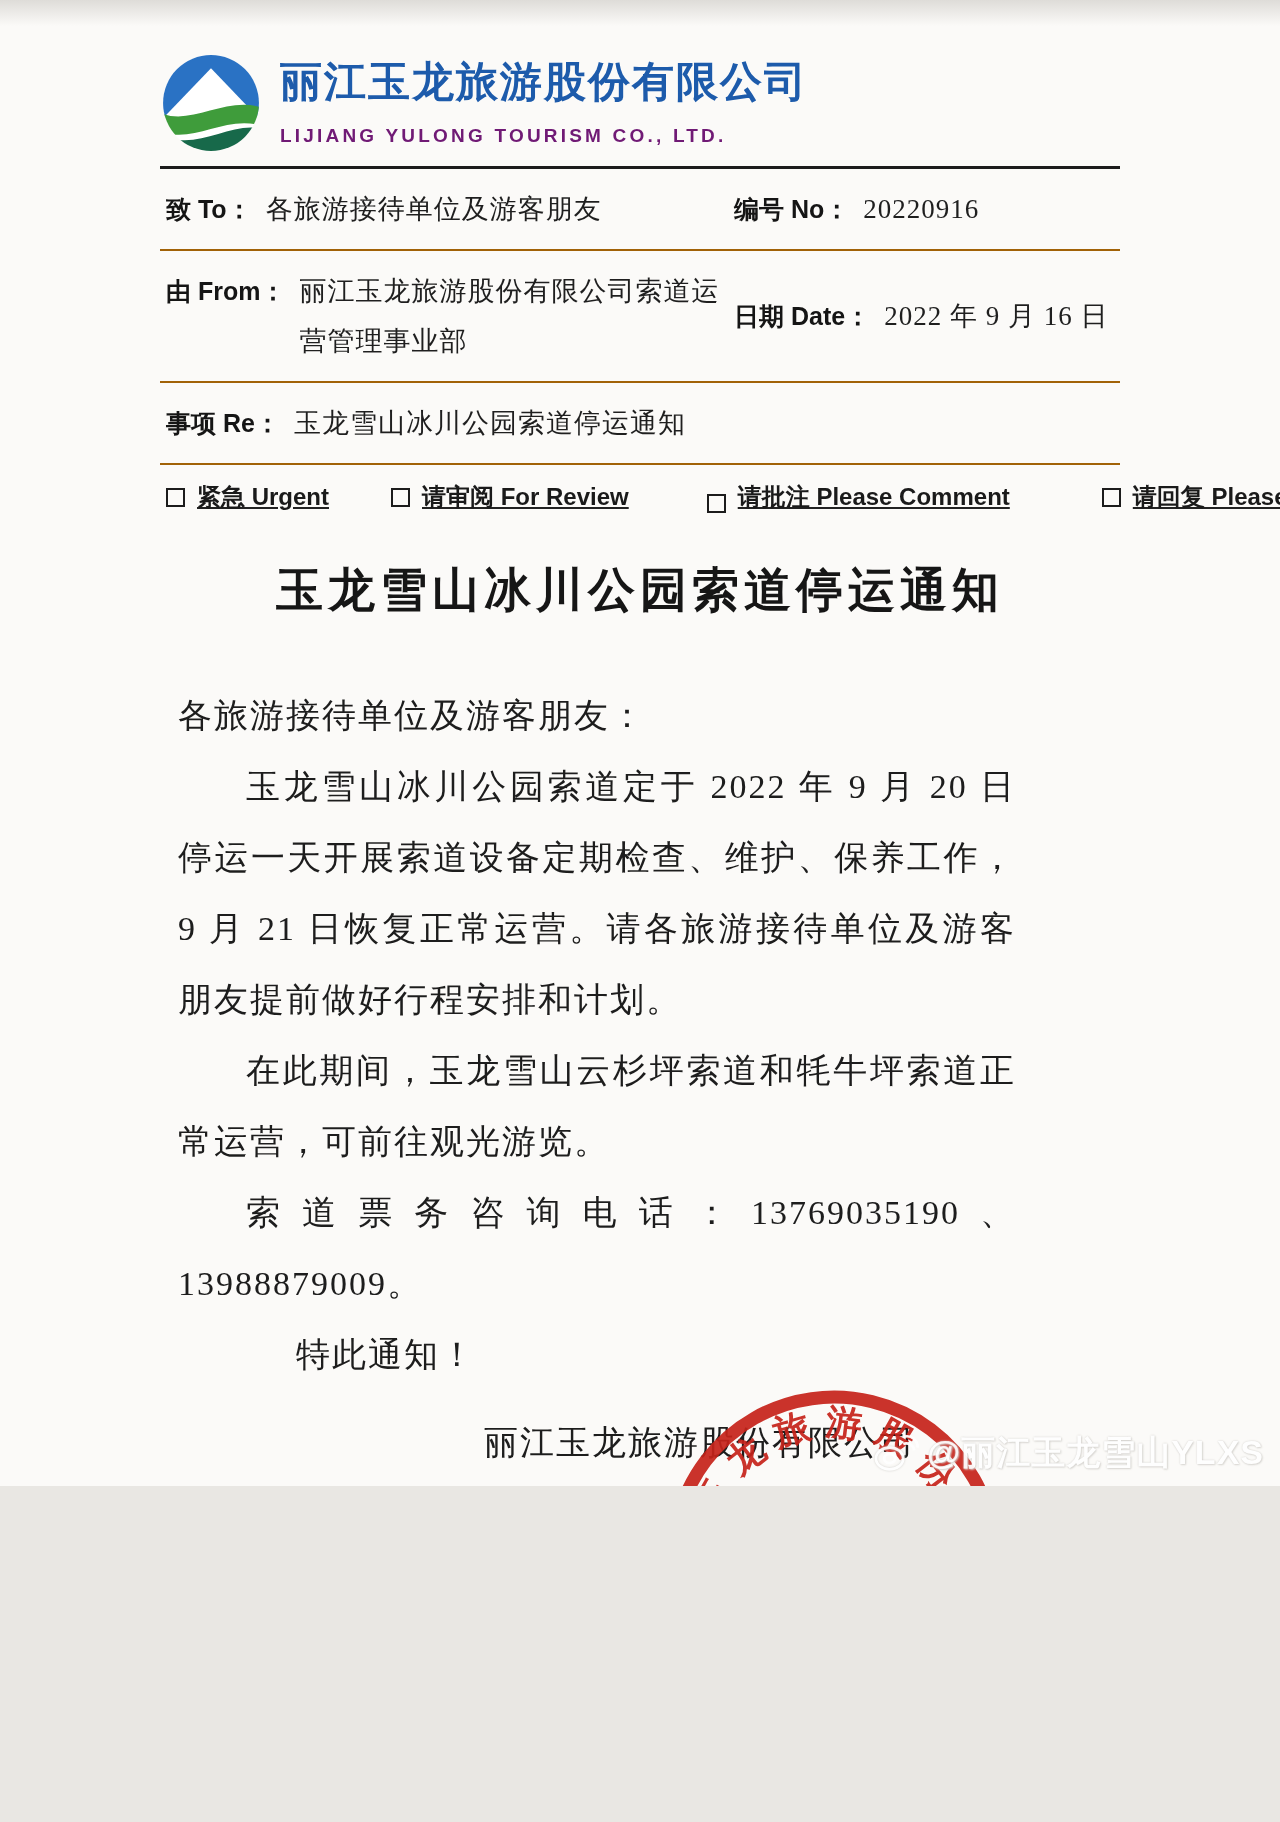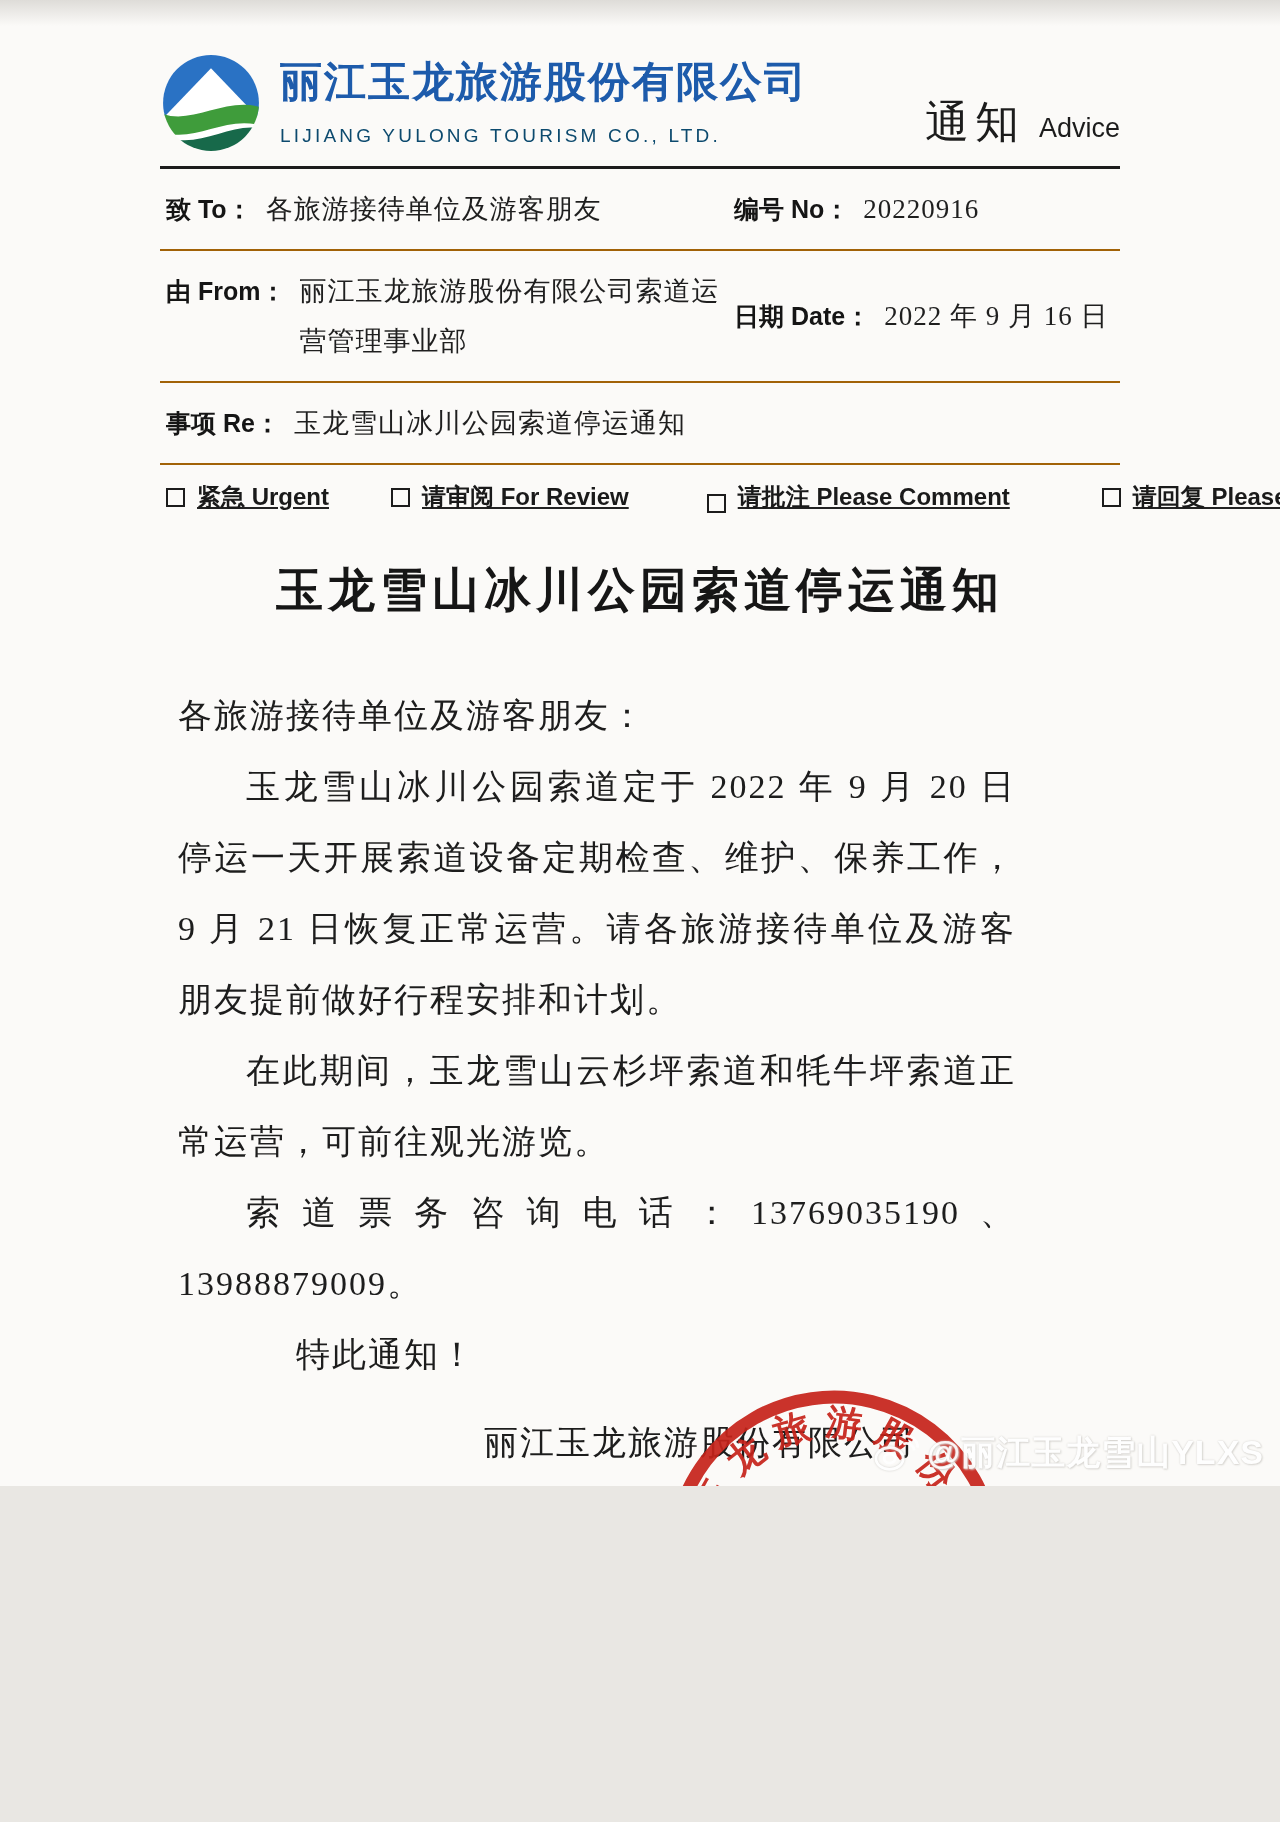--- a/index.html
+++ b/index.html
@@ -18,22 +18,22 @@
   
   .header { display:flex; align-items:flex-end; justify-content:space-between; padding-bottom:12px; }
   .brand { display:flex; align-items:center; gap:18px; }
   .logo { width:102px; height:102px; flex:0 0 auto; }
   .brand-text { display:flex; flex-direction:column; }
   .company-cn {
     font-family:"Liberation Sans", sans-serif; font-weight:bold;
     font-size:42px; letter-spacing:2px; color:#1d5bab; line-height:1.1;
   }
   .company-en {
-    font-family:"Liberation Sans", sans-serif; font-weight:normal;
-    font-size:19px; letter-spacing:3.2px; color:#0c4a6e; margin-top:20px;
+    font-family:"Liberation Sans", sans-serif; font-weight:bold;
+    font-size:19px; letter-spacing:3.2px; color:#701a75; margin-top:20px;
   }
   .notice-block { display:flex; align-items:baseline; gap:14px; padding-bottom:2px; white-space:nowrap; }
   .notice-cn { font-size:44px; color:#1c1c1c; letter-spacing:6px; }
   .notice-en { font-family:"Liberation Sans", sans-serif; font-size:27px; color:#1c1c1c; }
 
   
   .topline { border-top:3px solid #1c1c1c; }
   .meta-row { display:flex; align-items:center; border-bottom:2px solid #a16207; padding:15px 6px; min-height:64px; }
   .meta-row.noline { border-bottom:none; padding-top:18px; }
   .cell-left { flex:1 1 auto; display:flex; align-items:baseline; }
@@ -104,24 +104,20 @@
             <path d="M2,66 L50,16 L98,66 L98,100 L2,100 Z" fill="#ffffff"></path>
             <path d="M-2,58 C28,76 66,40 104,56 L104,74 C66,58 30,94 -2,76 Z" fill="#3f9c3b"></path>
             <path d="M4,82 C36,98 72,66 102,76 L102,102 L4,102 Z" fill="#17694a"></path>
           </g>
         </svg>
         <div class="brand-text">
           <div class="company-cn">丽江玉龙旅游股份有限公司</div>
           <div class="company-en">LIJIANG YULONG TOURISM CO., LTD.</div>
         </div>
       </div>
-      <div class="notice-block">
-        <span class="notice-cn">通知</span>
-        <span class="notice-en">Advice</span>
-      </div>
     </div>
 
     <div class="topline"></div>
 
     <div class="meta-row">
       <div class="cell-left">
         <span class="meta-label">致 To：</span>
         <span class="meta-value">各旅游接待单位及游客朋友</span>
       </div>
       <div class="cell-right">

